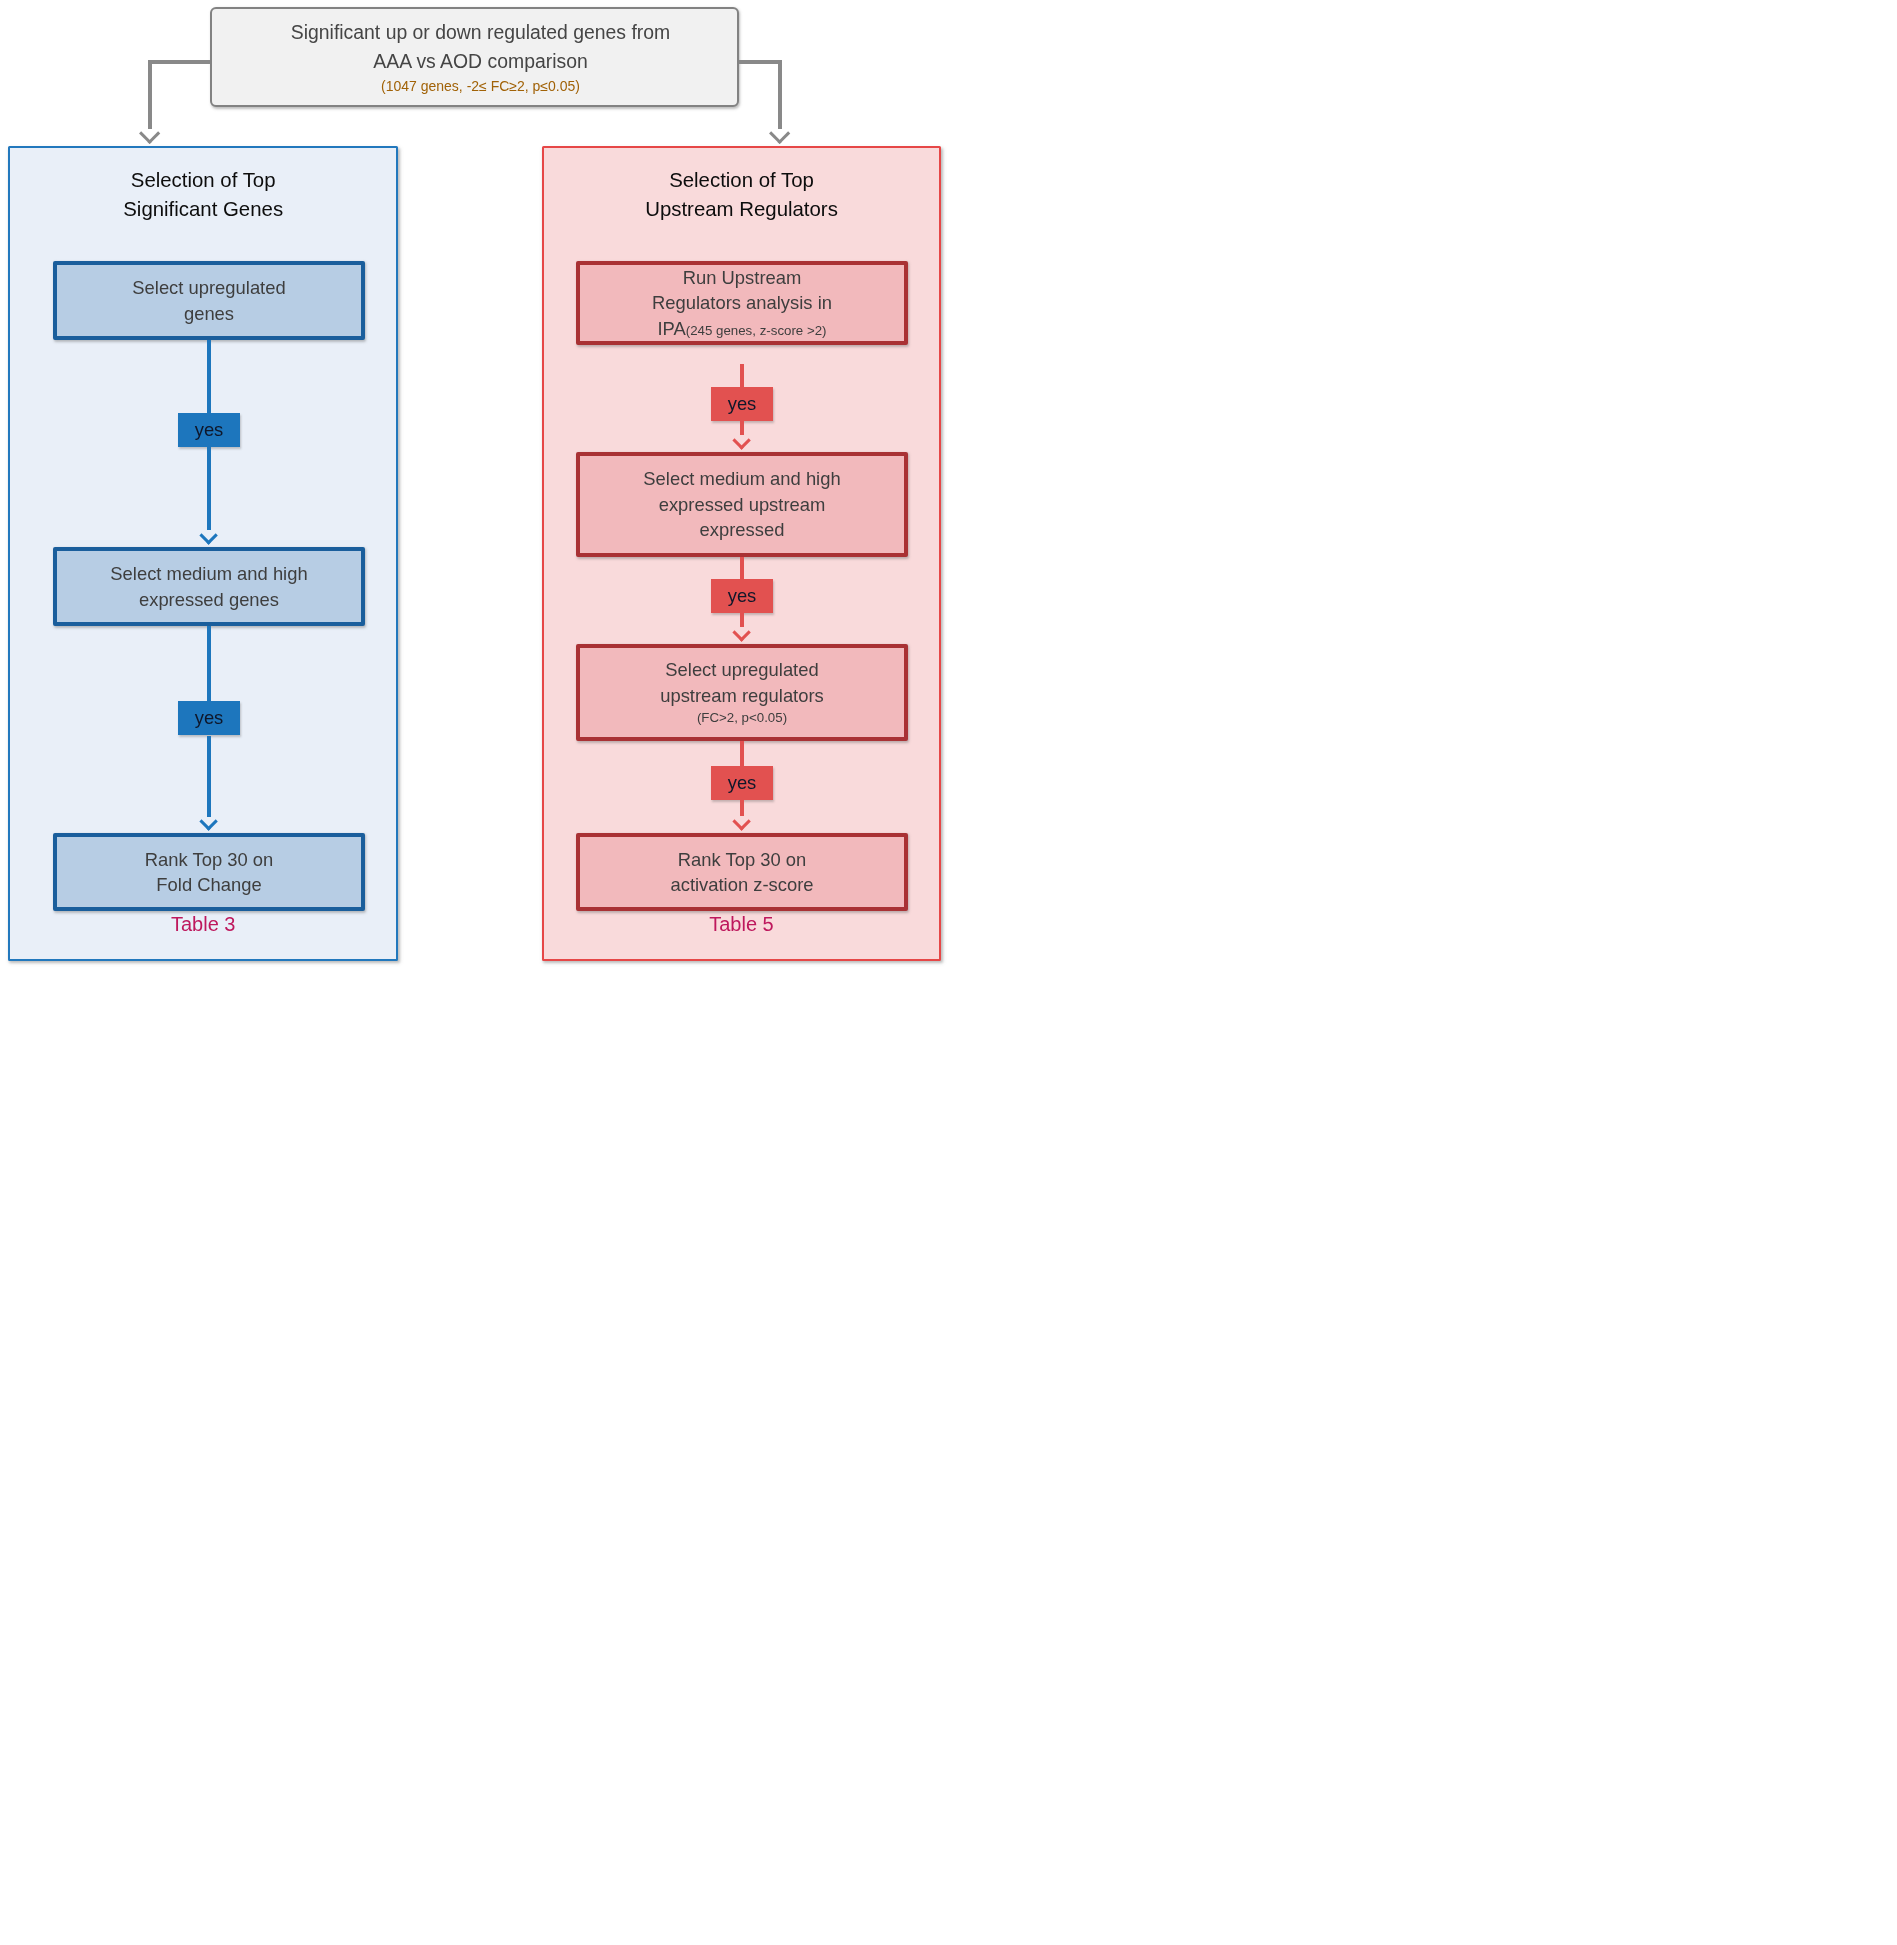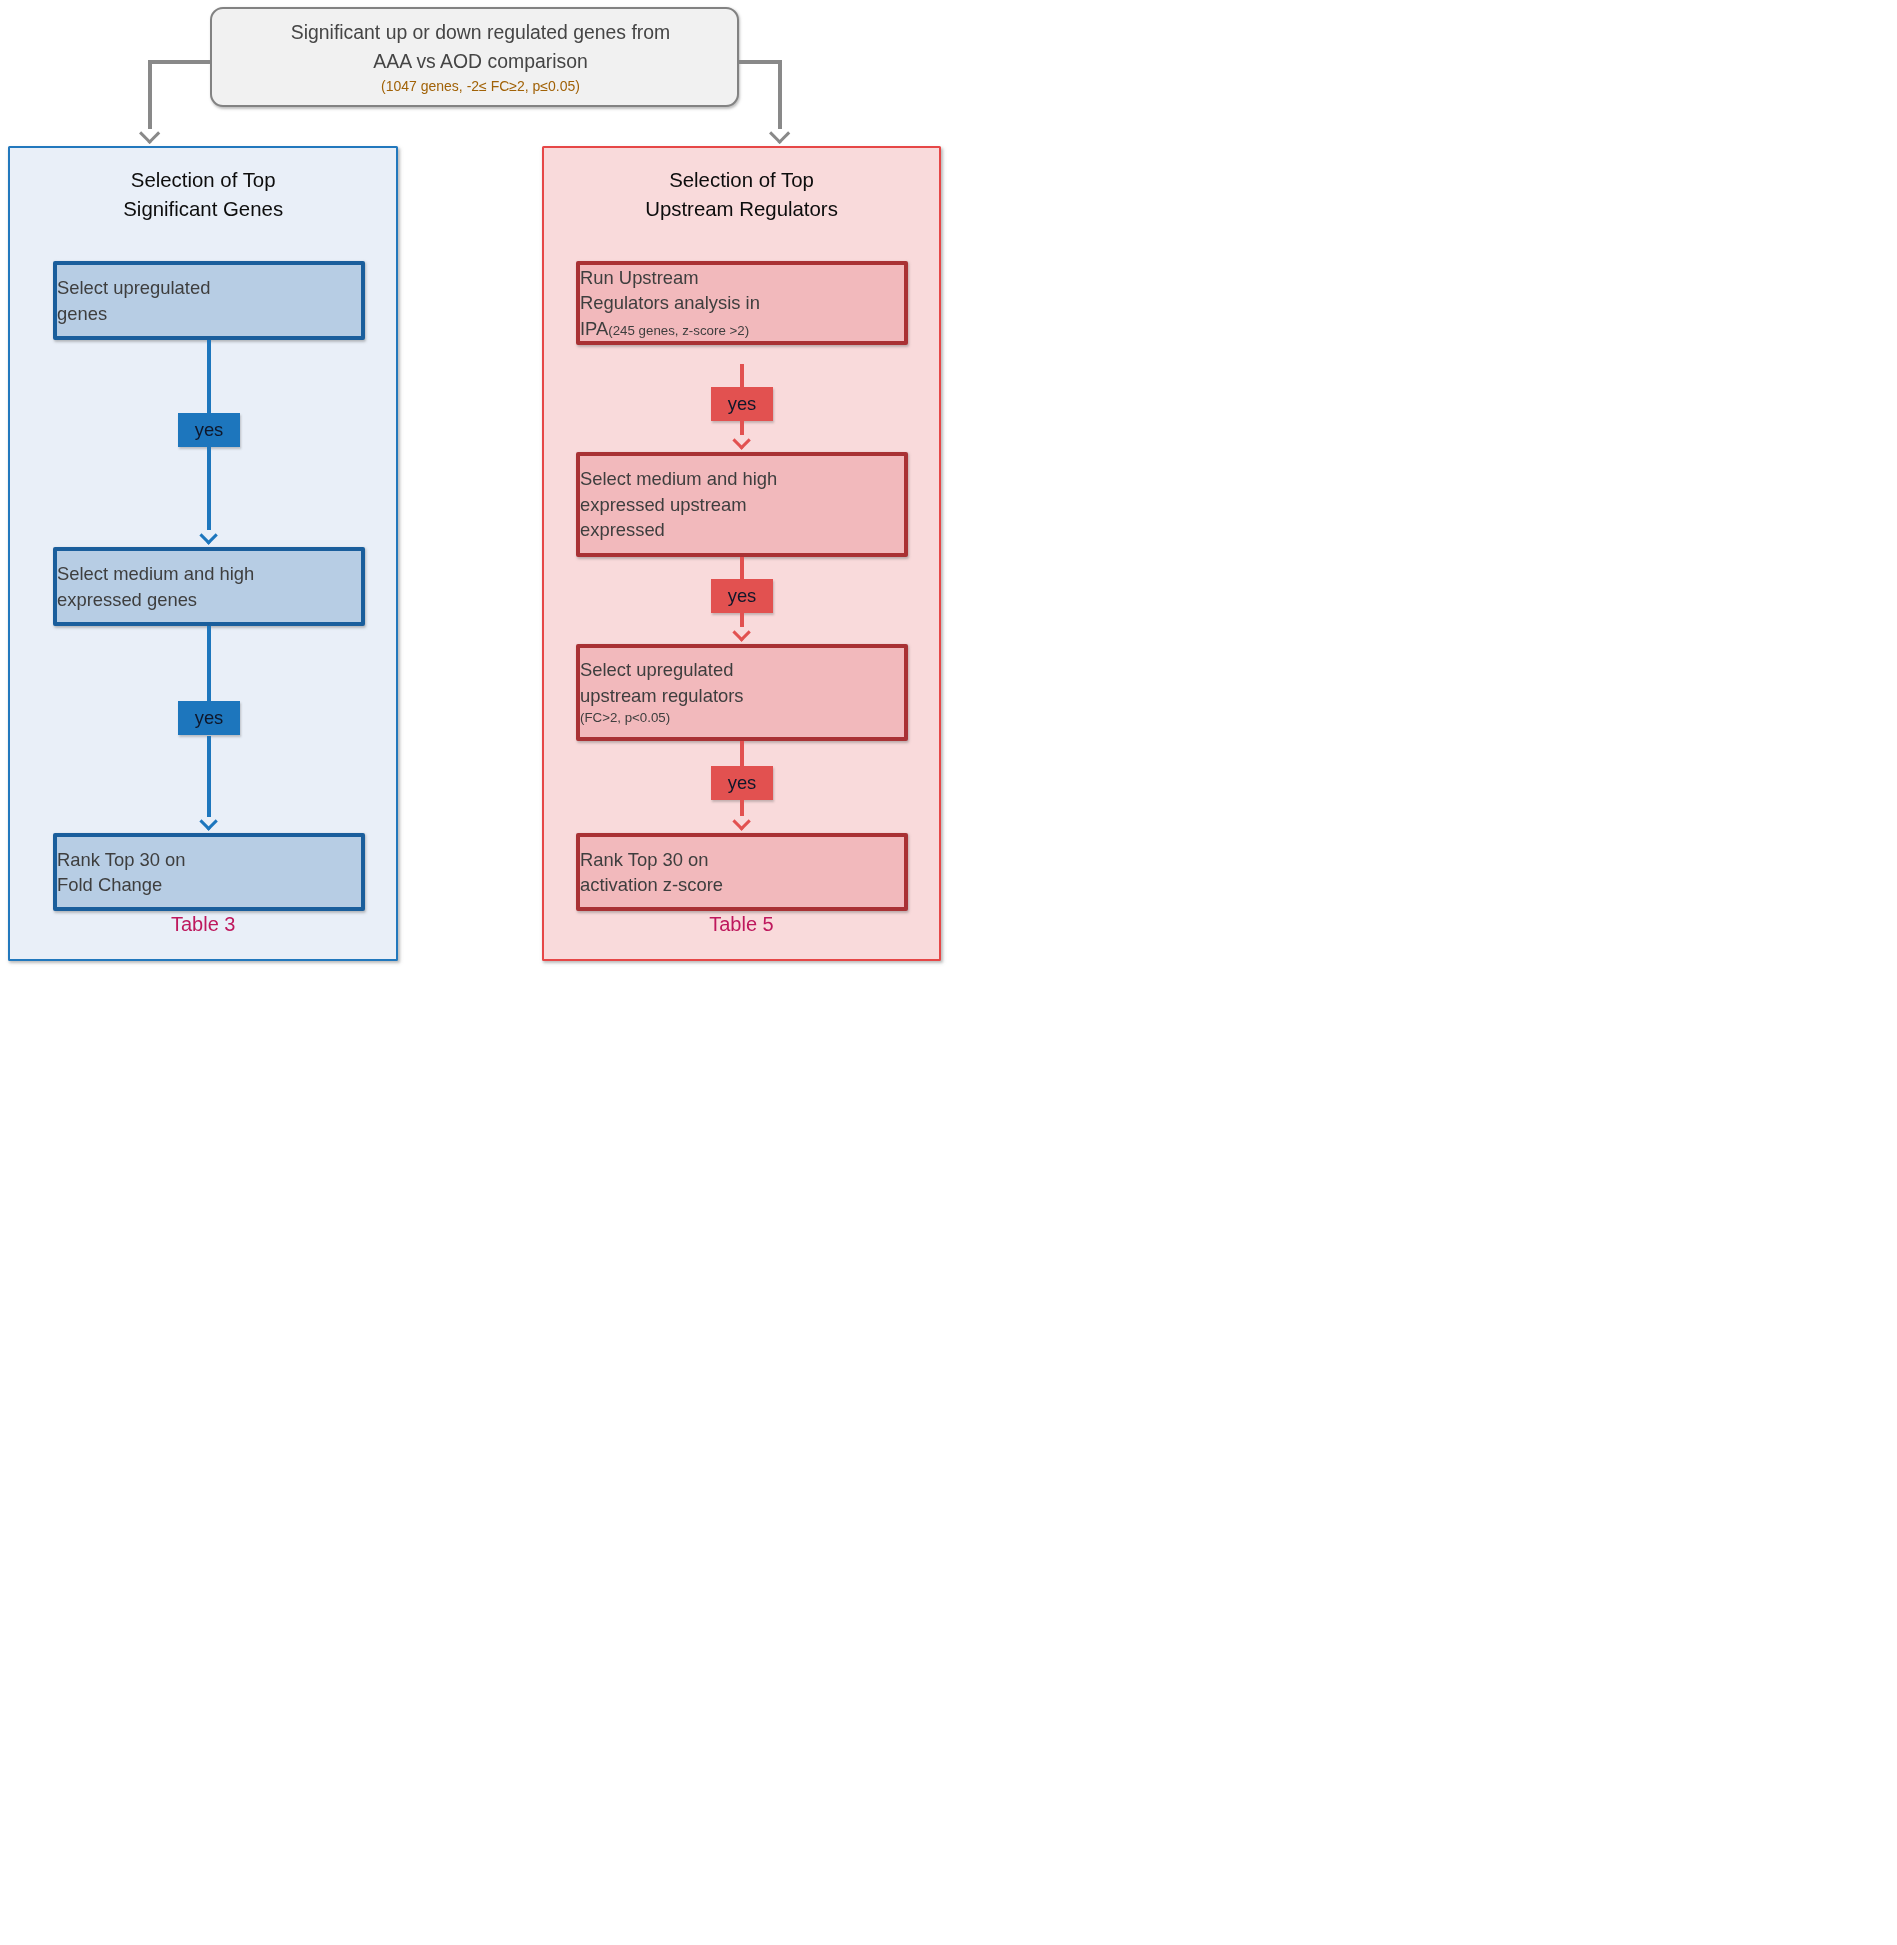--- a/index.html
+++ b/index.html
@@ -2,21 +2,21 @@
 <html style="font-size:8.2px"><head>
 <meta charset="utf-8">
 <style>
   html,body{margin:0;padding:0;background:#ffffff;}
   body{font-family:"Liberation Sans", sans-serif;}
   #canvas{position:relative;width:949px;height:973px;background:#ffffff;overflow:hidden;}
 
   
   .top-box{
     position:absolute;left:210px;top:7.2px;width:529px;height:100px;
-    background:#f1f1f1;border:2.6px solid #828282;border-radius:13px;
+    background:#f1f1f1;border:2.6px solid #828282;border-radius:6px;
     box-sizing:border-box;display:flex;flex-direction:column;justify-content:center;align-items:center;
     box-shadow:1px 1.5px 2.6px rgba(110,110,110,.45);
     padding-left:12px;
   }
   .tb-line{font-size:19.4px;line-height:29px;color:#454545;}
   .tb-sub{font-size:14px;line-height:20.4px;color:#a16207;}
 
   
   .gline{position:absolute;background:#898989;}
   .chev{position:absolute;width:10.2px;height:10.2px;border-right:3.6px solid;border-bottom:3.6px solid;transform:rotate(45deg);}
@@ -28,21 +28,21 @@
   .panel{position:absolute;top:146px;height:815px;box-sizing:border-box;border-radius:1.5px;
          box-shadow:1.5px 2px 3.1px rgba(120,120,120,.5);}
   .panel.left{left:8.2px;width:390px;background:#e9eff8;border:2.6px solid #2278bd;}
   .panel.right{left:542px;width:399px;background:#f9dadb;border:2.6px solid #e64747;}
   .panel-title{position:absolute;top:18.4px;left:0;width:100%;text-align:center;color:#0d0d0d;}
   .panel-title div{font-size:20.4px;line-height:29px;}
   .table-label{position:absolute;top:765px;left:0;width:100%;text-align:center;font-size:20px;color:#be185d;}
 
   
   .fbox{position:absolute;box-sizing:border-box;border-radius:2px;
-        display:flex;flex-direction:column;justify-content:center;align-items:flex-start;
+        display:flex;flex-direction:column;justify-content:center;align-items:center;
         box-shadow:1px 1.5px 2.6px rgba(100,100,100,.4);}
   .fbox.blue{background:#b7cde4;border:4.1px solid #1a5e9c;}
   .fbox.red{background:#f2b9bc;border:4.1px solid #a93134;}
   .fline{font-size:18.4px;line-height:25.5px;color:#3e3e3e;text-align:center;}
   .fline .small, .fline.small{font-size:13.3px;line-height:19.4px;color:#3e3e3e;}
   .fline .small{margin-left:0;}
 
   
   .stem{position:absolute;width:3.6px;}
   .stem.blue{background:#1d76bd;}

